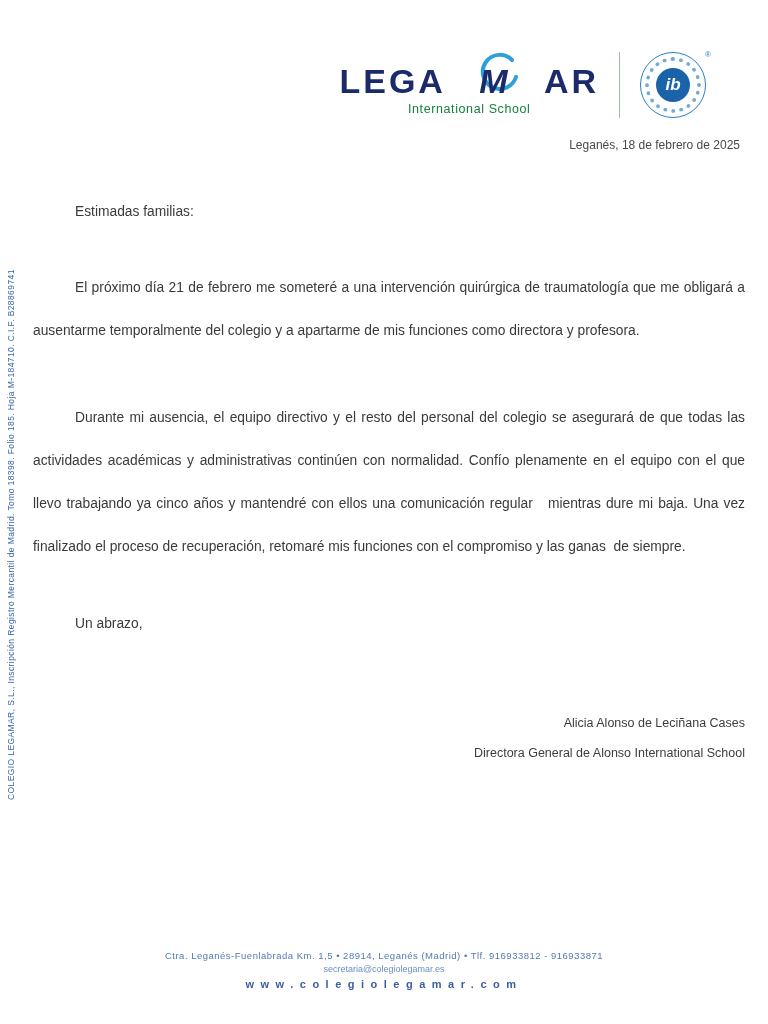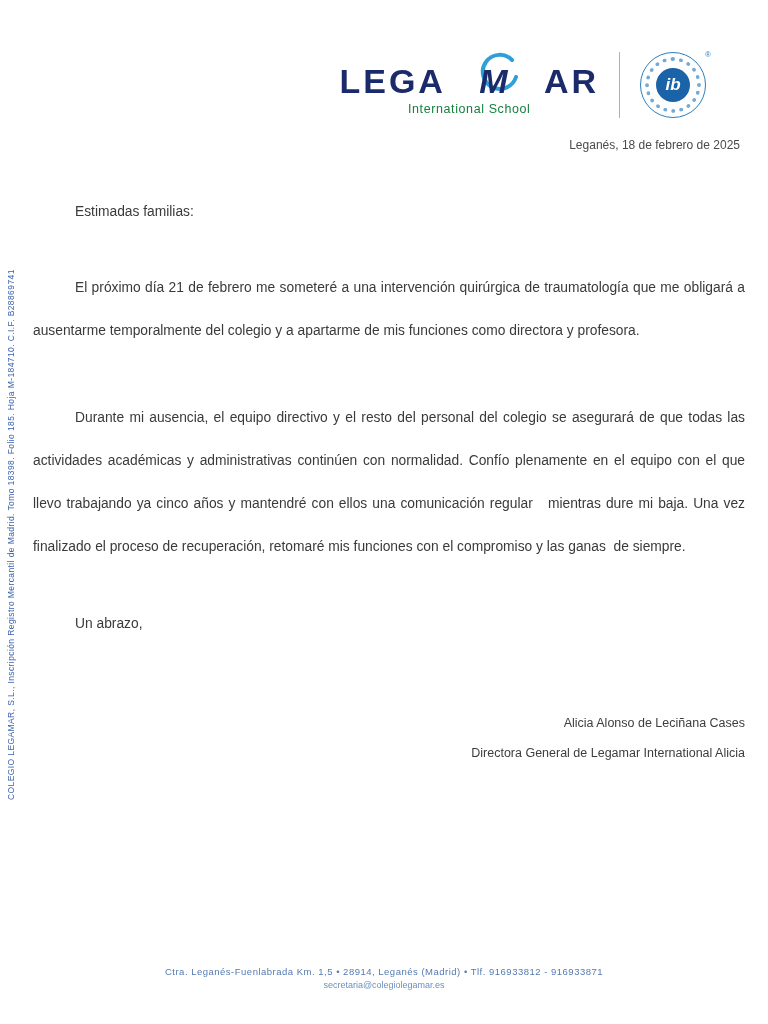--- a/index.html
+++ b/index.html
@@ -220,22 +220,23 @@
   <div class="date">Leganés, 18 de febrero de 2025</div>
 
   <main class="letter-body">
     <p class="salutation">Estimadas familias:</p>
     <p class="para">El próximo día 21 de febrero me someteré a una intervención quirúrgica de traumatología que me obligará a ausentarme temporalmente del colegio y a apartarme de mis funciones como directora y profesora.</p>
     <p class="para">Durante mi ausencia, el equipo directivo y el resto del personal del colegio se asegurará de que todas las actividades académicas y administrativas continúen con normalidad. Confío plenamente en el equipo con el que llevo trabajando ya cinco años y mantendré con ellos una comunicación regular   mientras dure mi baja. Una vez finalizado el proceso de recuperación, retomaré mis funciones con el compromiso y las ganas  de siempre.</p>
     <p class="closing">Un abrazo,</p>
 
     <div class="signature">
       <div>Alicia Alonso de Leciñana Cases</div>
-      <div>Directora General de Legamar International Alicia</div>
+      <div>Directora General de Alonso International School</div>
     </div>
   </main>
 
   <footer class="footer">
     <div class="footer-address">Ctra. Leganés-Fuenlabrada Km. 1,5 • 28914, Leganés (Madrid) • Tlf. 916933812 - 916933871</div>
     <div class="footer-email">secretaria@colegiolegamar.es</div>
+    <div class="footer-website">www.colegiolegamar.com</div>
   </footer>
 
 </div>
 
 </body></html>

